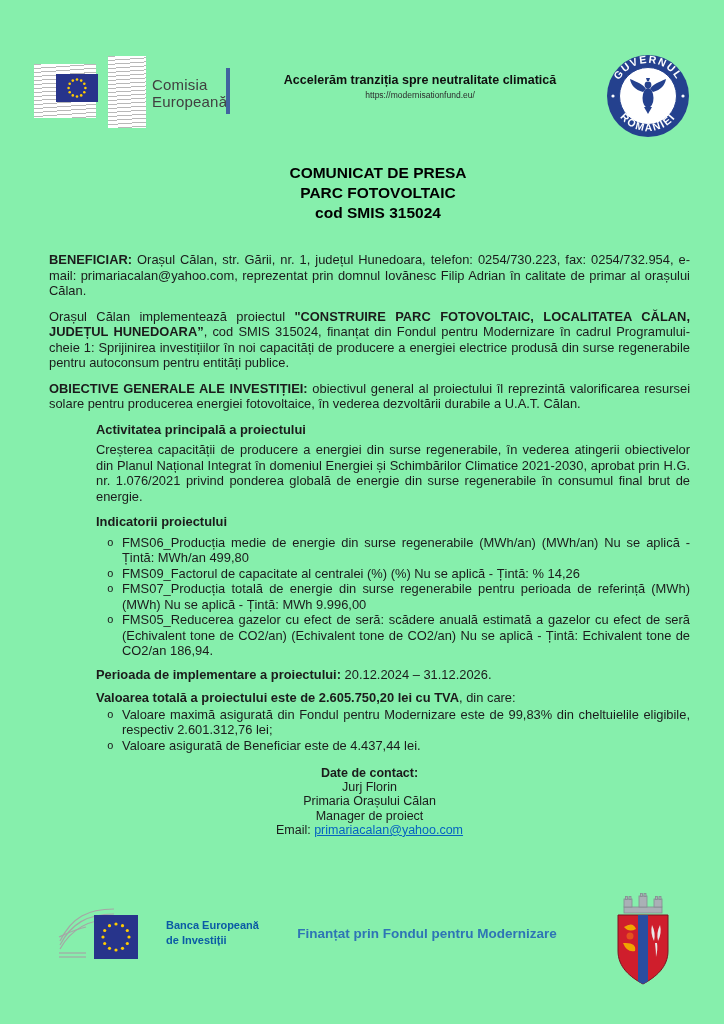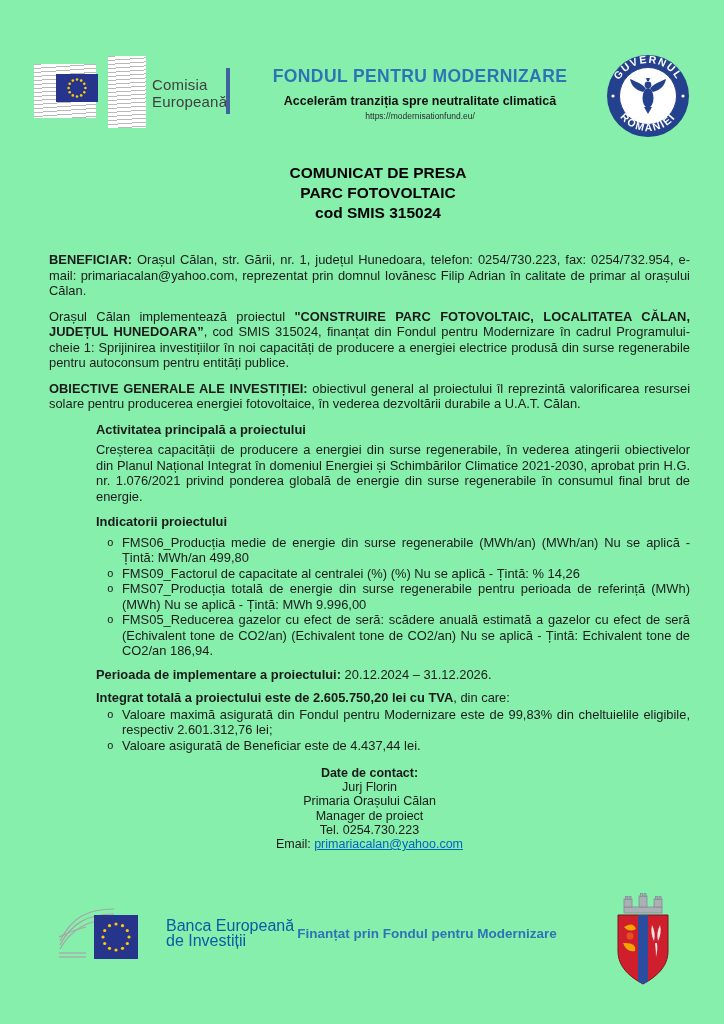--- a/index.html
+++ b/index.html
@@ -39,21 +39,21 @@
   ul.dots li::before { content:"o"; position:absolute; left:0; top:0; font-size:11px; font-family:"DejaVu Sans Mono", monospace; color:#1b1b1b; }
 
   
   .contact { text-align:center; margin-top:13px; font-size:12.5px; line-height:14.2px; }
   .contact .hd { font-weight:bold; }
   .contact a { color:#0563c1; text-decoration:underline; }
 
   
   .footer { position:absolute; left:0; top:893px; width:724px; height:110px; }
   .eib { position:absolute; left:58px; top:12px; display:flex; align-items:center; gap:8px; }
-  .eib-text { color:#0b5ba5; font-weight:normal; font-size:16px; line-height:15px; }
+  .eib-text { color:#0b5ba5; font-weight:bold; font-size:11px; line-height:15px; }
   .foot-center { position:absolute; left:262px; top:33px; width:330px; text-align:center; color:#2e74b5; font-weight:bold; font-size:13.5px; }
   .coat { position:absolute; right:52px; top:0; }
 </style>
 </head>
 <body>
 
 <div class="page">
 
   <div class="header">
 
@@ -78,21 +78,20 @@
       </svg>
       <div class="stripes s2"></div>
       <div class="ec-text">
         <div>Comisia</div>
         <div>Europeană</div>
       </div>
       <div class="ec-bar"></div>
     </div>
 
     <div class="hdr-center">
-      <div class="hdr-title">FONDUL PENTRU MODERNIZARE</div>
       <div class="hdr-sub">Accelerăm tranziția spre neutralitate climatică</div>
       <div class="hdr-url">https://modernisationfund.eu/</div>
     </div>
 
     <svg class="gov-seal" viewBox="0 0 84 84">
       <circle cx="42" cy="42" r="41" fill="#24418e"></circle>
       <circle cx="42" cy="42" r="28.5" fill="#ffffff"></circle>
       <circle cx="42" cy="42" r="28.5" fill="none" stroke="#24418e" stroke-width="1"></circle>
       <defs>
         <path id="arcTop" d="M 9,42 A 33,33 0 0 1 75,42"></path>
@@ -141,34 +140,33 @@
 
     <ul class="dots">
       <li>FMS06_Producția medie de energie din surse regenerabile (MWh/an) (MWh/an) Nu se aplică - Țintă: MWh/an 499,80</li>
       <li>FMS09_Factorul de capacitate al centralei (%) (%) Nu se aplică - Țintă: % 14,26</li>
       <li>FMS07_Producția totală de energie din surse regenerabile pentru perioada de referință (MWh) (MWh) Nu se aplică - Țintă: MWh 9.996,00</li>
       <li>FMS05_Reducerea gazelor cu efect de seră: scădere anuală estimată a gazelor cu efect de seră (Echivalent tone de CO2/an) (Echivalent tone de CO2/an) Nu se aplică - Țintă: Echivalent tone de CO2/an 186,94.</li>
     </ul>
 
     <div class="indent">
       <p class="para" style="margin-bottom:8px;"><span class="b">Perioada de implementare a proiectului:</span><span> 20.12.2024 – 31.12.2026.</span></p>
-      <p style="margin-bottom:1px;"><span class="b">Integrat totală a proiectului este de 2.605.750,20 lei cu TVA</span><span>, din care:</span></p>
+      <p style="margin-bottom:1px;"><span class="b">Valoarea totală a proiectului este de 2.605.750,20 lei cu TVA</span><span>, din care:</span></p>
     </div>
 
     <ul class="dots" style="padding-left:58px;">
       <li>Valoare maximă asigurată din Fondul pentru Modernizare este de 99,83% din cheltuielile eligibile, respectiv 2.601.312,76 lei;</li>
       <li>Valoare asigurată de Beneficiar este de 4.437,44 lei.</li>
     </ul>
 
     <div class="contact">
       <div class="hd">Date de contact:</div>
       <div>Jurj Florin</div>
       <div>Primaria Orașului Călan</div>
       <div>Manager de proiect</div>
-      <div>Tel. 0254.730.223</div>
       <div><span>Email: </span><a href="#">primariacalan@yahoo.com</a></div>
     </div>
   </div>
 
   <div class="footer">
 
     <div class="eib">
       <svg width="100" height="56" viewBox="0 0 100 56">
         <g stroke="#a6a6a6" stroke-width="1.2" fill="none">
           <path d="M2,36 C14,12 30,4 56,4"></path>

